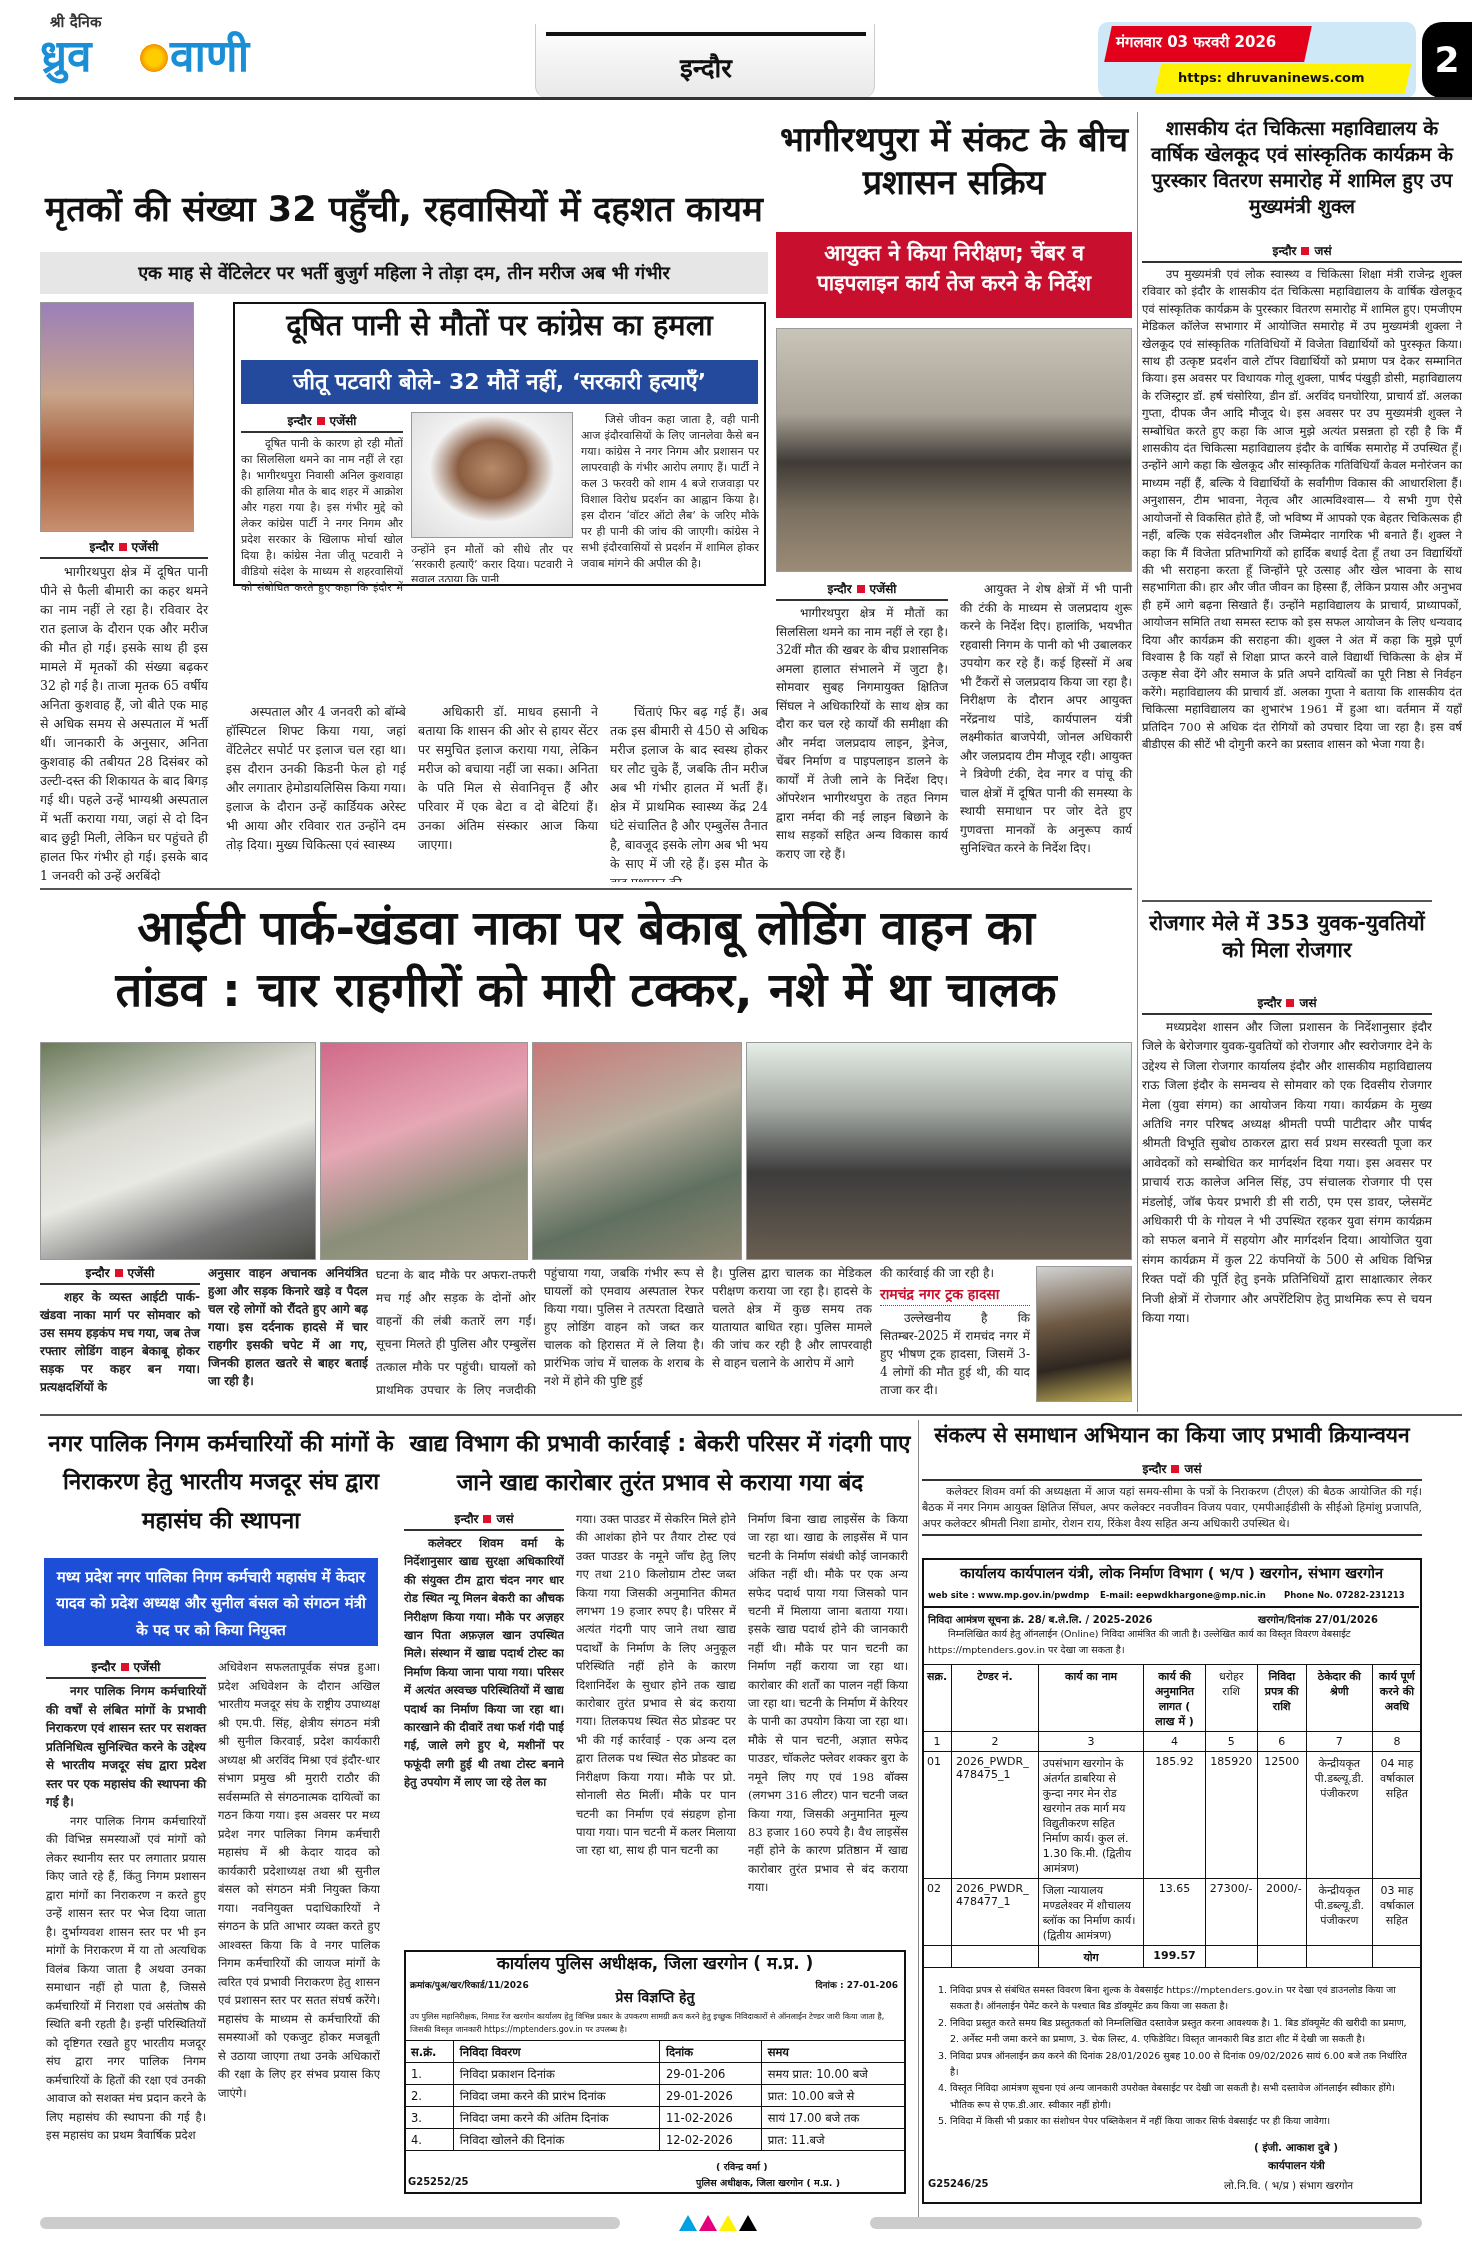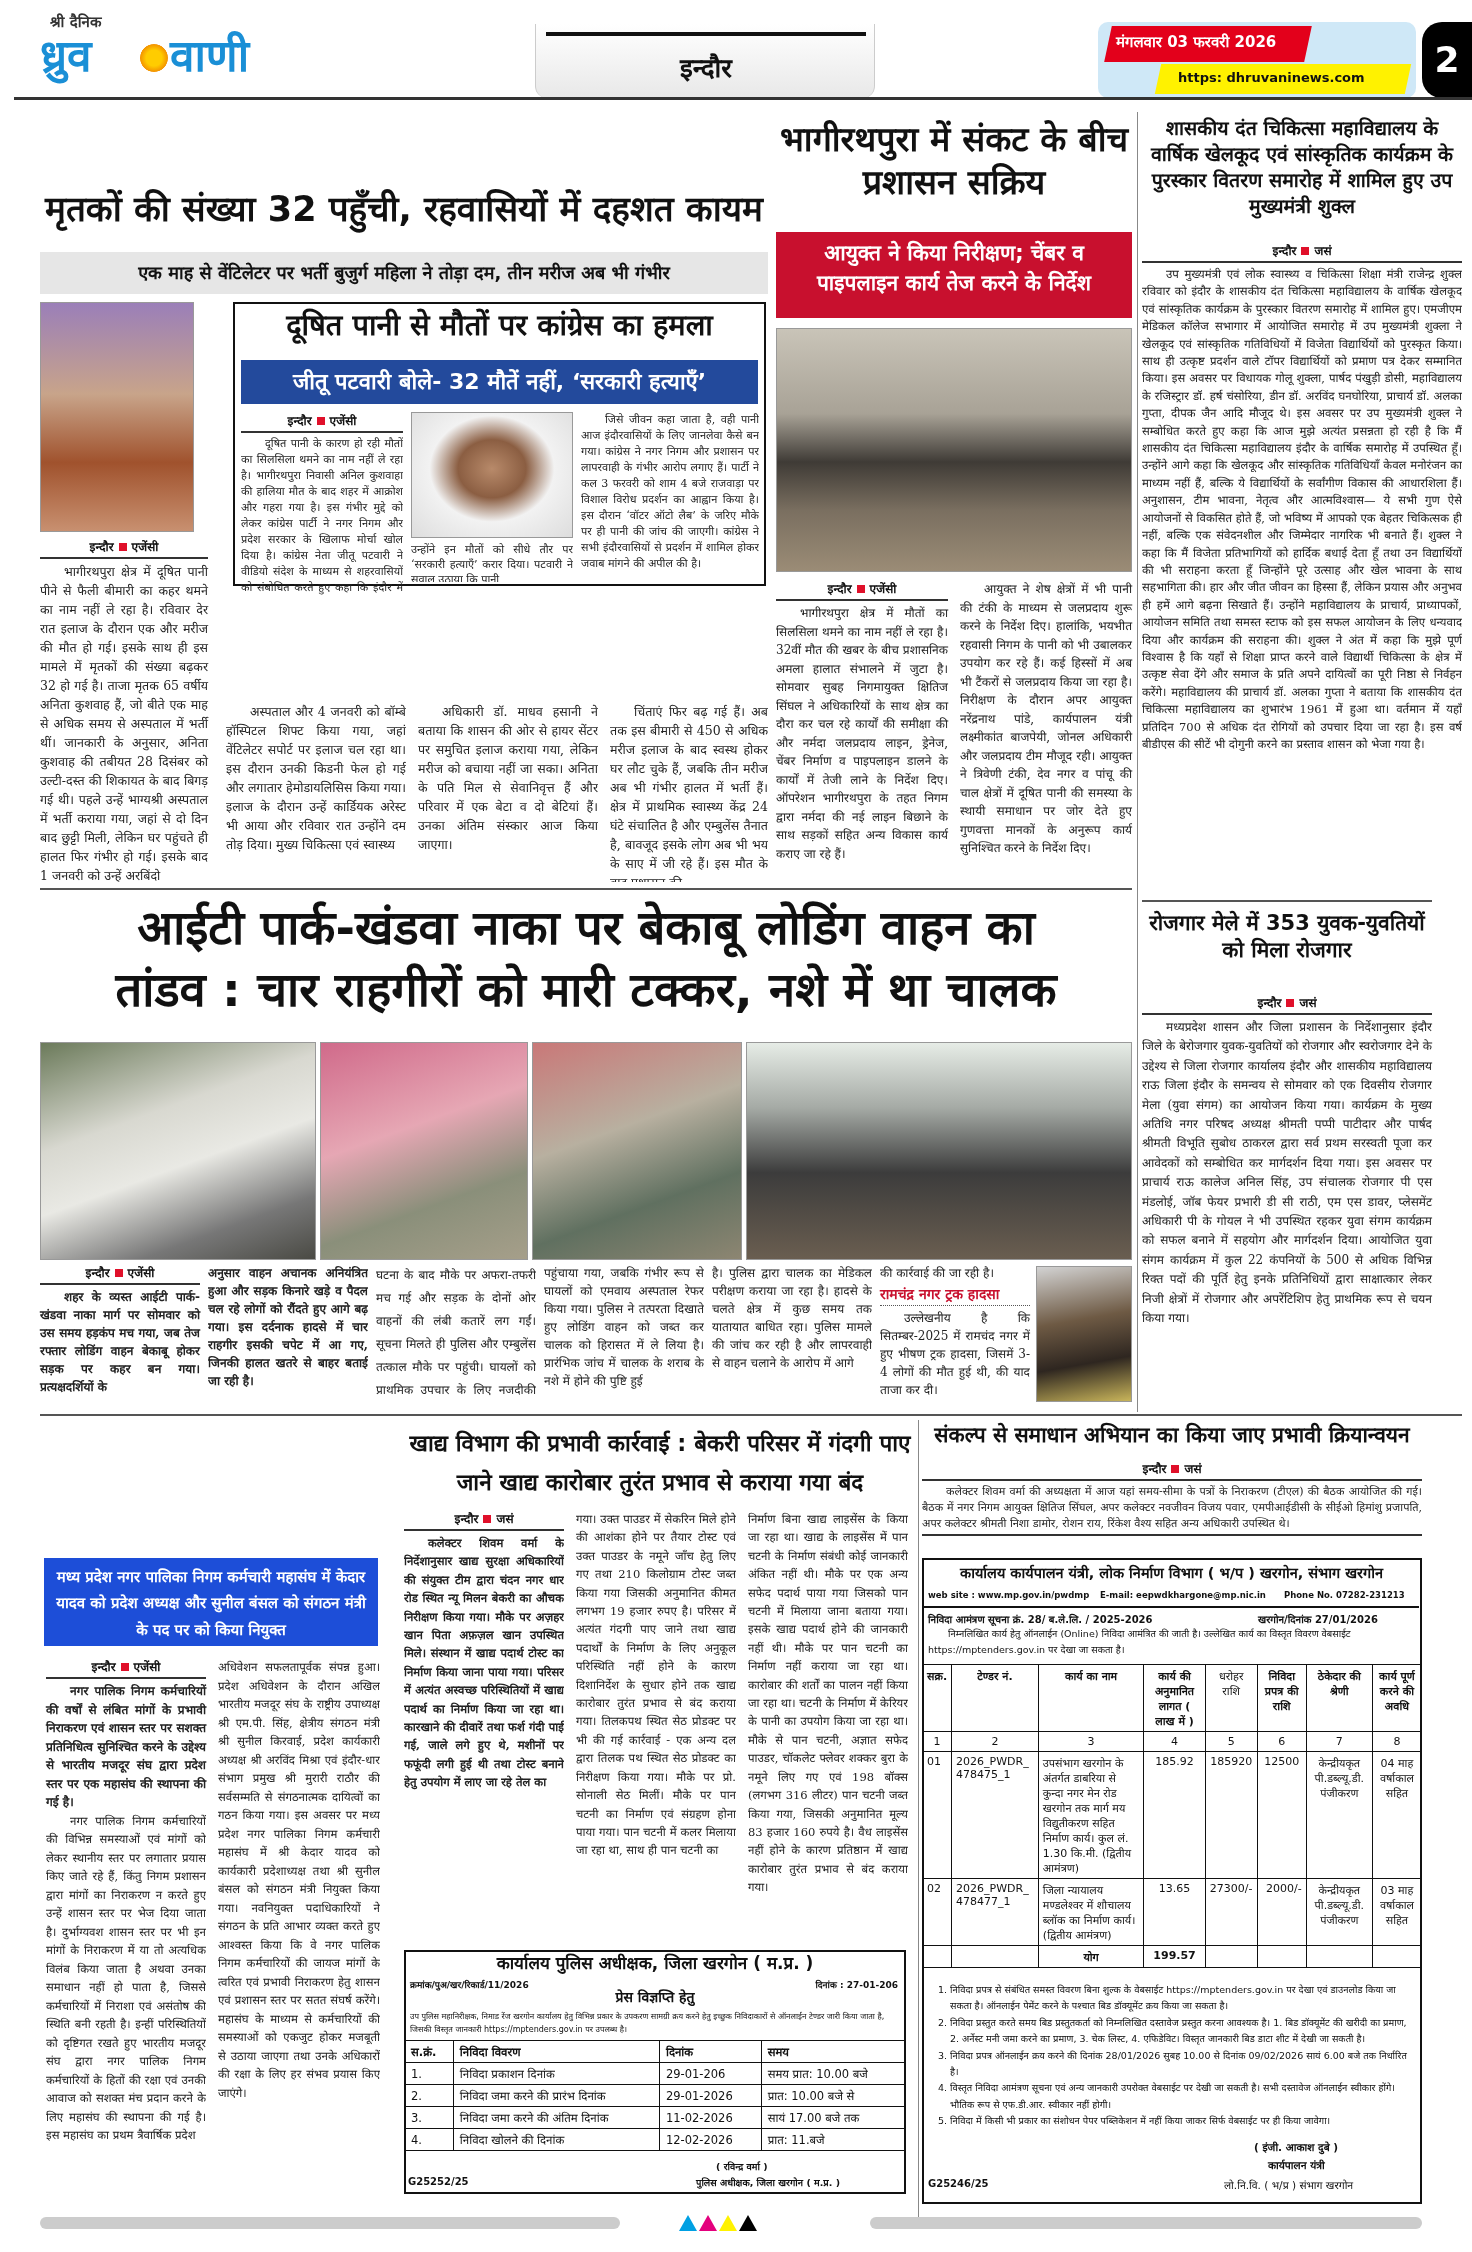--- a/index.html
+++ b/index.html
@@ -140,20 +140,21 @@
     <div class="dateline"><span>इन्दौर</span><span class="sq"></span><span>जसं</span></div>
     <div class="body-text" style="font-size:12px;line-height:19.4px">
         <p>मध्यप्रदेश शासन और जिला प्रशासन के निर्देशानुसार इंदौर जिले के बेरोजगार युवक-युवतियों को रोजगार और स्वरोजगार देने के उद्देश्य से जिला रोजगार कार्यालय इंदौर और शासकीय महाविद्यालय राऊ जिला इंदौर के समन्वय से सोमवार को एक दिवसीय रोजगार मेला (युवा संगम) का आयोजन किया गया। कार्यक्रम के मुख्य अतिथि नगर परिषद अध्यक्ष श्रीमती पप्पी पाटीदार और पार्षद श्रीमती विभूति सुबोध ठाकरल द्वारा सर्व प्रथम सरस्वती पूजा कर आवेदकों को सम्बोधित कर मार्गदर्शन दिया गया। इस अवसर पर प्राचार्य राऊ कालेज अनिल सिंह, उप संचालक रोजगार पी एस मंडलोई, जॉब फेयर प्रभारी डी सी राठी, एम एस डावर, प्लेसमेंट अधिकारी पी के गोयल ने भी उपस्थित रहकर युवा संगम कार्यक्रम को सफल बनाने में सहयोग और मार्गदर्शन दिया। आयोजित युवा संगम कार्यक्रम में कुल 22 कंपनियों के 500 से अधिक विभिन्न रिक्त पदों की पूर्ति हेतु इनके प्रतिनिधियों द्वारा साक्षात्कार लेकर निजी क्षेत्रों में रोजगार और अपरेंटिशिप हेतु प्राथमिक रूप से चयन किया गया।</p>
       </div>
   </div>
 </div>
 
 <div class="rule" style="left:40px;top:1414px;width:1422px"></div>
 
 <div class="abs" style="left:40px;top:1420px;width:362px;height:800px">
+  <div class="abs hl" style="left:0;top:4px;width:362px;text-align:center;font-size:22.5px;line-height:1.7">नगर पालिक निगम कर्मचारियों की मांगों के निराकरण हेतु भारतीय मजदूर संघ द्वारा महासंघ की स्थापना</div>
   <div class="abs hl" style="left:4px;top:138px;width:334px;height:88px;background:#1d4ed8;color:#fff;text-align:center;font-size:15px;line-height:1.75;padding:6px">मध्य प्रदेश नगर पालिका निगम कर्मचारी महासंघ में केदार यादव को प्रदेश अध्यक्ष और सुनील बंसल को संगठन मंत्री के पद पर को किया नियुक्त</div>
   <div class="abs" style="left:6px;top:238px;width:160px">
     <div class="dateline"><span>इन्दौर</span><span class="sq"></span><span>एजेंसी</span></div>
     <div class="body-text" style="font-weight:bold;font-size:12px;line-height:18.5px">
         <p>नगर पालिक निगम कर्मचारियों की वर्षों से लंबित मांगों के प्रभावी निराकरण एवं शासन स्तर पर सशक्त प्रतिनिधित्व सुनिश्चित करने के उद्देश्य से भारतीय मजदूर संघ द्वारा प्रदेश स्तर पर एक महासंघ की स्थापना की गई है।</p>
       </div>
     <div class="body-text" style="font-size:11.5px;line-height:18.5px;height:400px;overflow:hidden">
         <p>नगर पालिक निगम कर्मचारियों की विभिन्न समस्याओं एवं मांगों को लेकर स्थानीय स्तर पर लगातार प्रयास किए जाते रहे हैं, किंतु निगम प्रशासन द्वारा मांगों का निराकरण न करते हुए उन्हें शासन स्तर पर भेज दिया जाता है। दुर्भाग्यवश शासन स्तर पर भी इन मांगों के निराकरण में या तो अत्यधिक विलंब किया जाता है अथवा उनका समाधान नहीं हो पाता है, जिससे कर्मचारियों में निराशा एवं असंतोष की स्थिति बनी रहती है। इन्हीं परिस्थितियों को दृष्टिगत रखते हुए भारतीय मजदूर संघ द्वारा नगर पालिक निगम कर्मचारियों के हितों की रक्षा एवं उनकी आवाज को सशक्त मंच प्रदान करने के लिए महासंघ की स्थापना की गई है। इस महासंघ का प्रथम त्रैवार्षिक प्रदेश</p>
       </div>
   </div>

